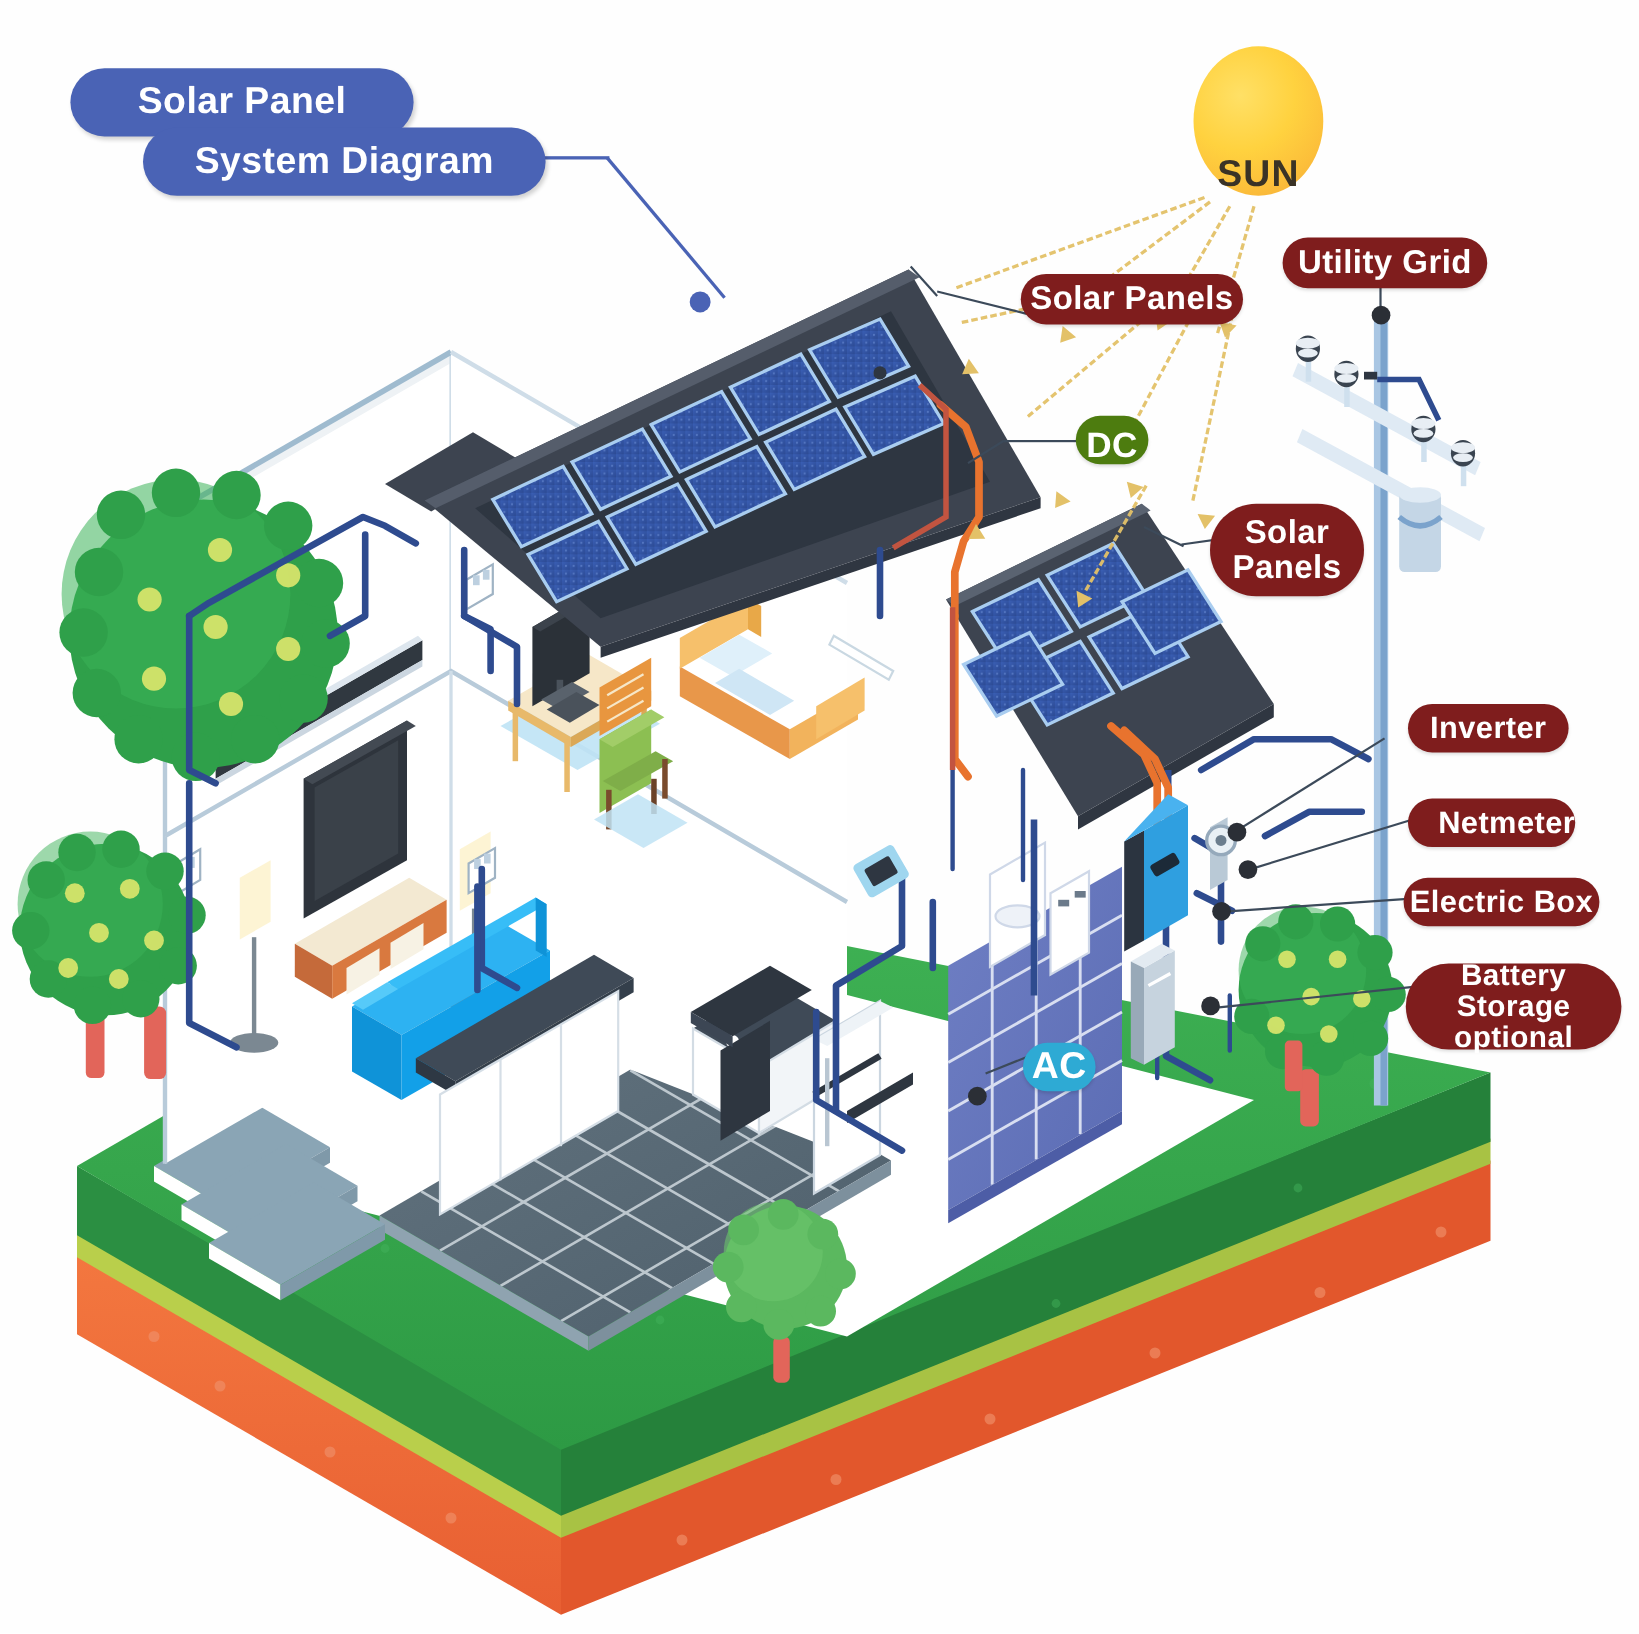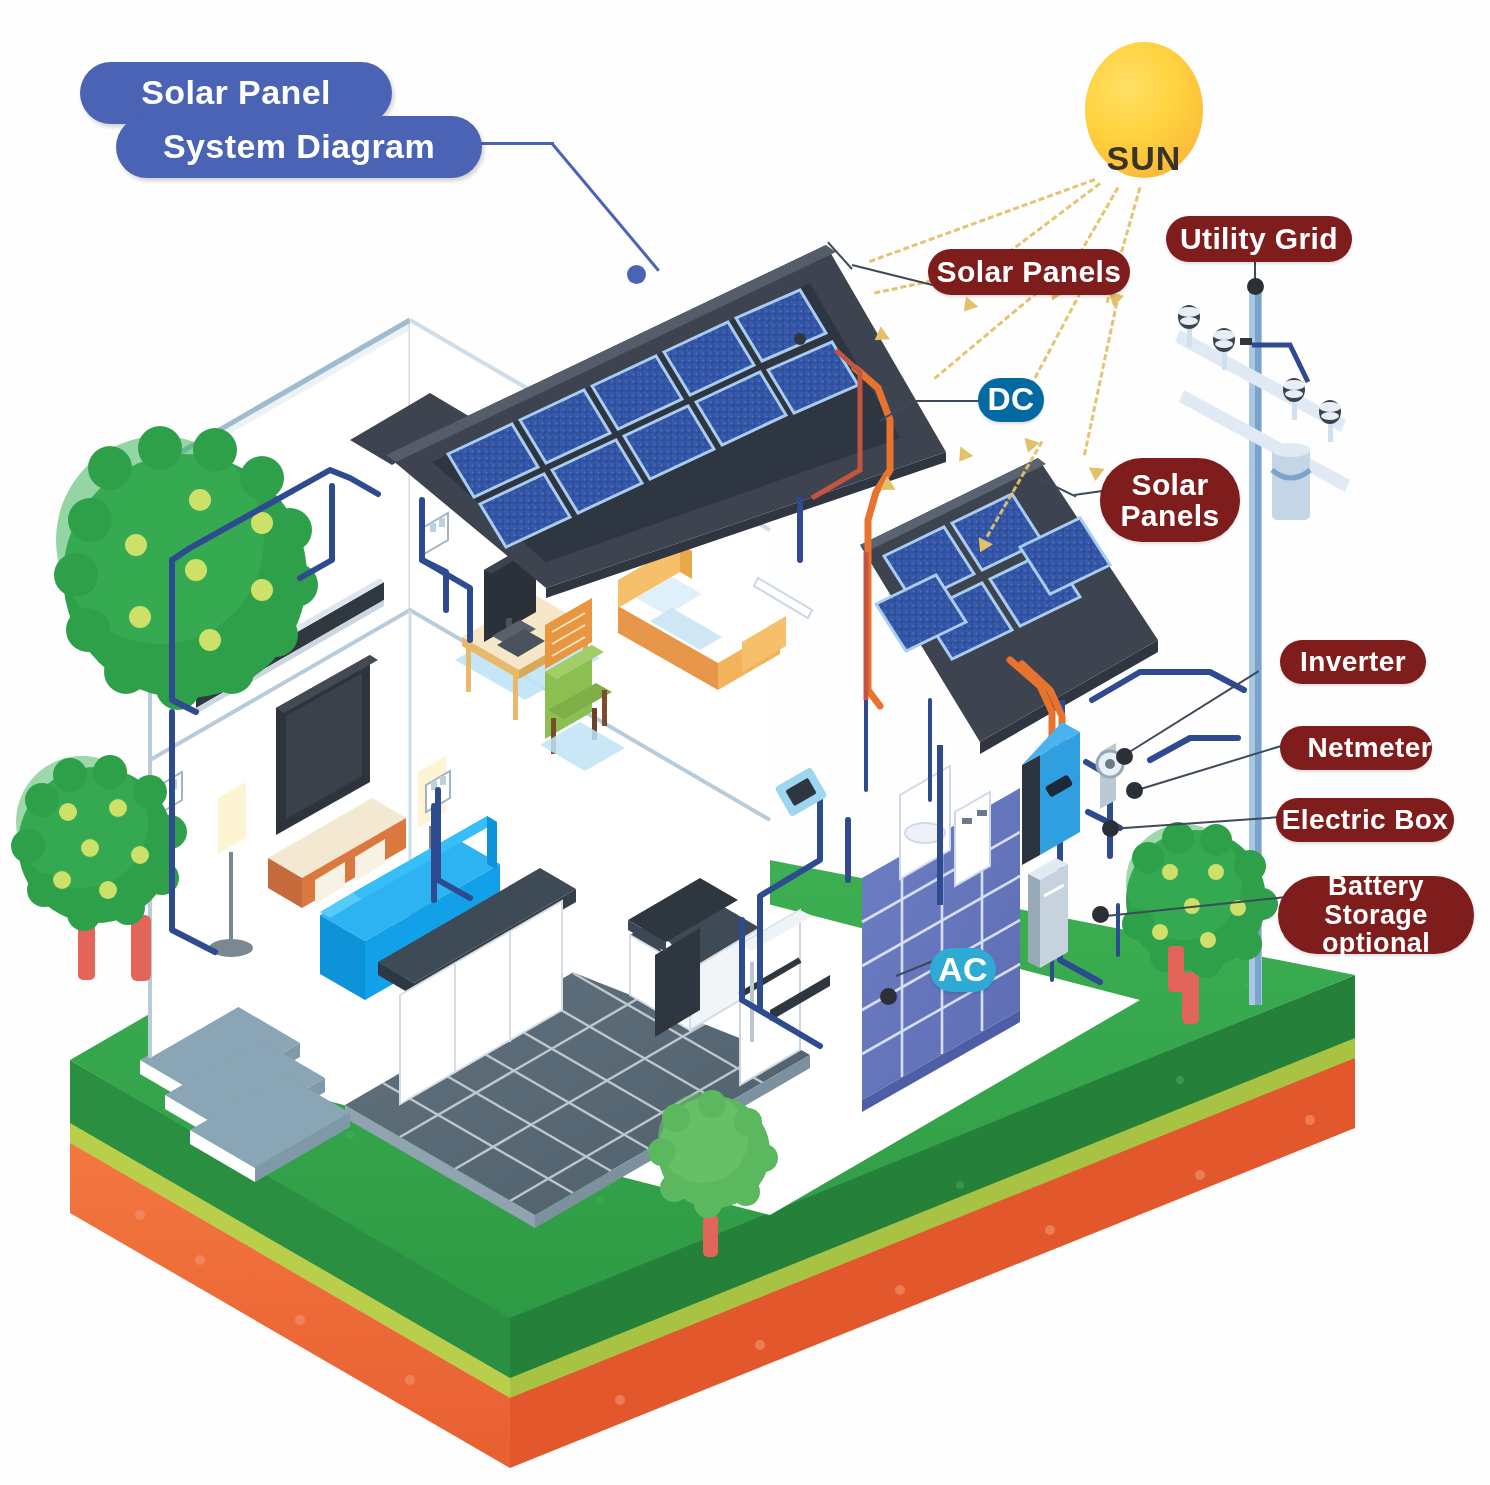--- a/index.html
+++ b/index.html
@@ -8,21 +8,21 @@
   #stage{position:absolute;inset:0;width:1490px;height:1485px;background:#fefefe;}
 
   
   .pill{position:absolute;display:flex;align-items:center;justify-content:center;
         border-radius:999px;color:#ffffff;font-weight:bold;letter-spacing:.4px;
         text-align:center;line-height:1.05;white-space:nowrap;
         box-shadow:0 2px 3px rgba(0,0,0,.13);}
   .pill.cy{background:#7f1d1d;}
   .pill.title{background:#4a63b5;font-size:34px;padding:0 26px;
               box-shadow:2px 3px 4px rgba(0,0,0,.18);}
-  .pill.dc{background:#0369a1;font-size:32px;}
+  .pill.dc{background:#4d7c0f;font-size:32px;align-items:flex-end;}
   .pill.ac{background:#2eaad4;font-size:34px;}
   .pill.two{flex-direction:column;white-space:normal;}
 
   
   .lead{position:absolute;background:#3c4a5a;height:2px;transform-origin:0 50%;}
   .lead.blue{background:#4a63b5;height:3px;}
   .dot{position:absolute;border-radius:50%;background:#2b2f36;}
   .dot.blue{background:#4a63b5;}
 
   
@@ -649,24 +649,24 @@
     <div class="lead" style="left:1134px;top:790px;width:154px;transform:rotate(-17deg);"></div>
     <div class="dot" style="left:1126px;top:782px;width:17px;height:17px;"></div>
 
     <div class="lead" style="left:1110px;top:828px;width:180px;transform:rotate(-4deg);"></div>
     <div class="dot" style="left:1102px;top:820px;width:17px;height:17px;"></div>
 
     <div class="lead" style="left:1106px;top:915px;width:184px;transform:rotate(-6deg);"></div>
     <div class="dot" style="left:1092px;top:906px;width:17px;height:17px;"></div>
   </div>
 
-  <div class="pill title" style="left:80px;top:62px;width:260px;height:62px;text-align:right;">
+  <div class="pill title" style="left:64px;top:62px;width:260px;height:62px;text-align:right;">
     <span>Solar Panel</span>
   </div>
-  <div class="pill title" style="left:116px;top:116px;width:314px;height:62px;">
+  <div class="pill title" style="left:130px;top:116px;width:314px;height:62px;">
     <span>System Diagram</span>
   </div>
 
   <div class="pill cy" style="left:928px;top:249px;width:202px;height:46px;font-size:30px;">
     <span>Solar Panels</span>
   </div>
 
   <div class="pill cy two" style="left:1100px;top:458px;width:140px;height:84px;font-size:30px;">
     <span>Solar</span>
     <span>Panels</span>

